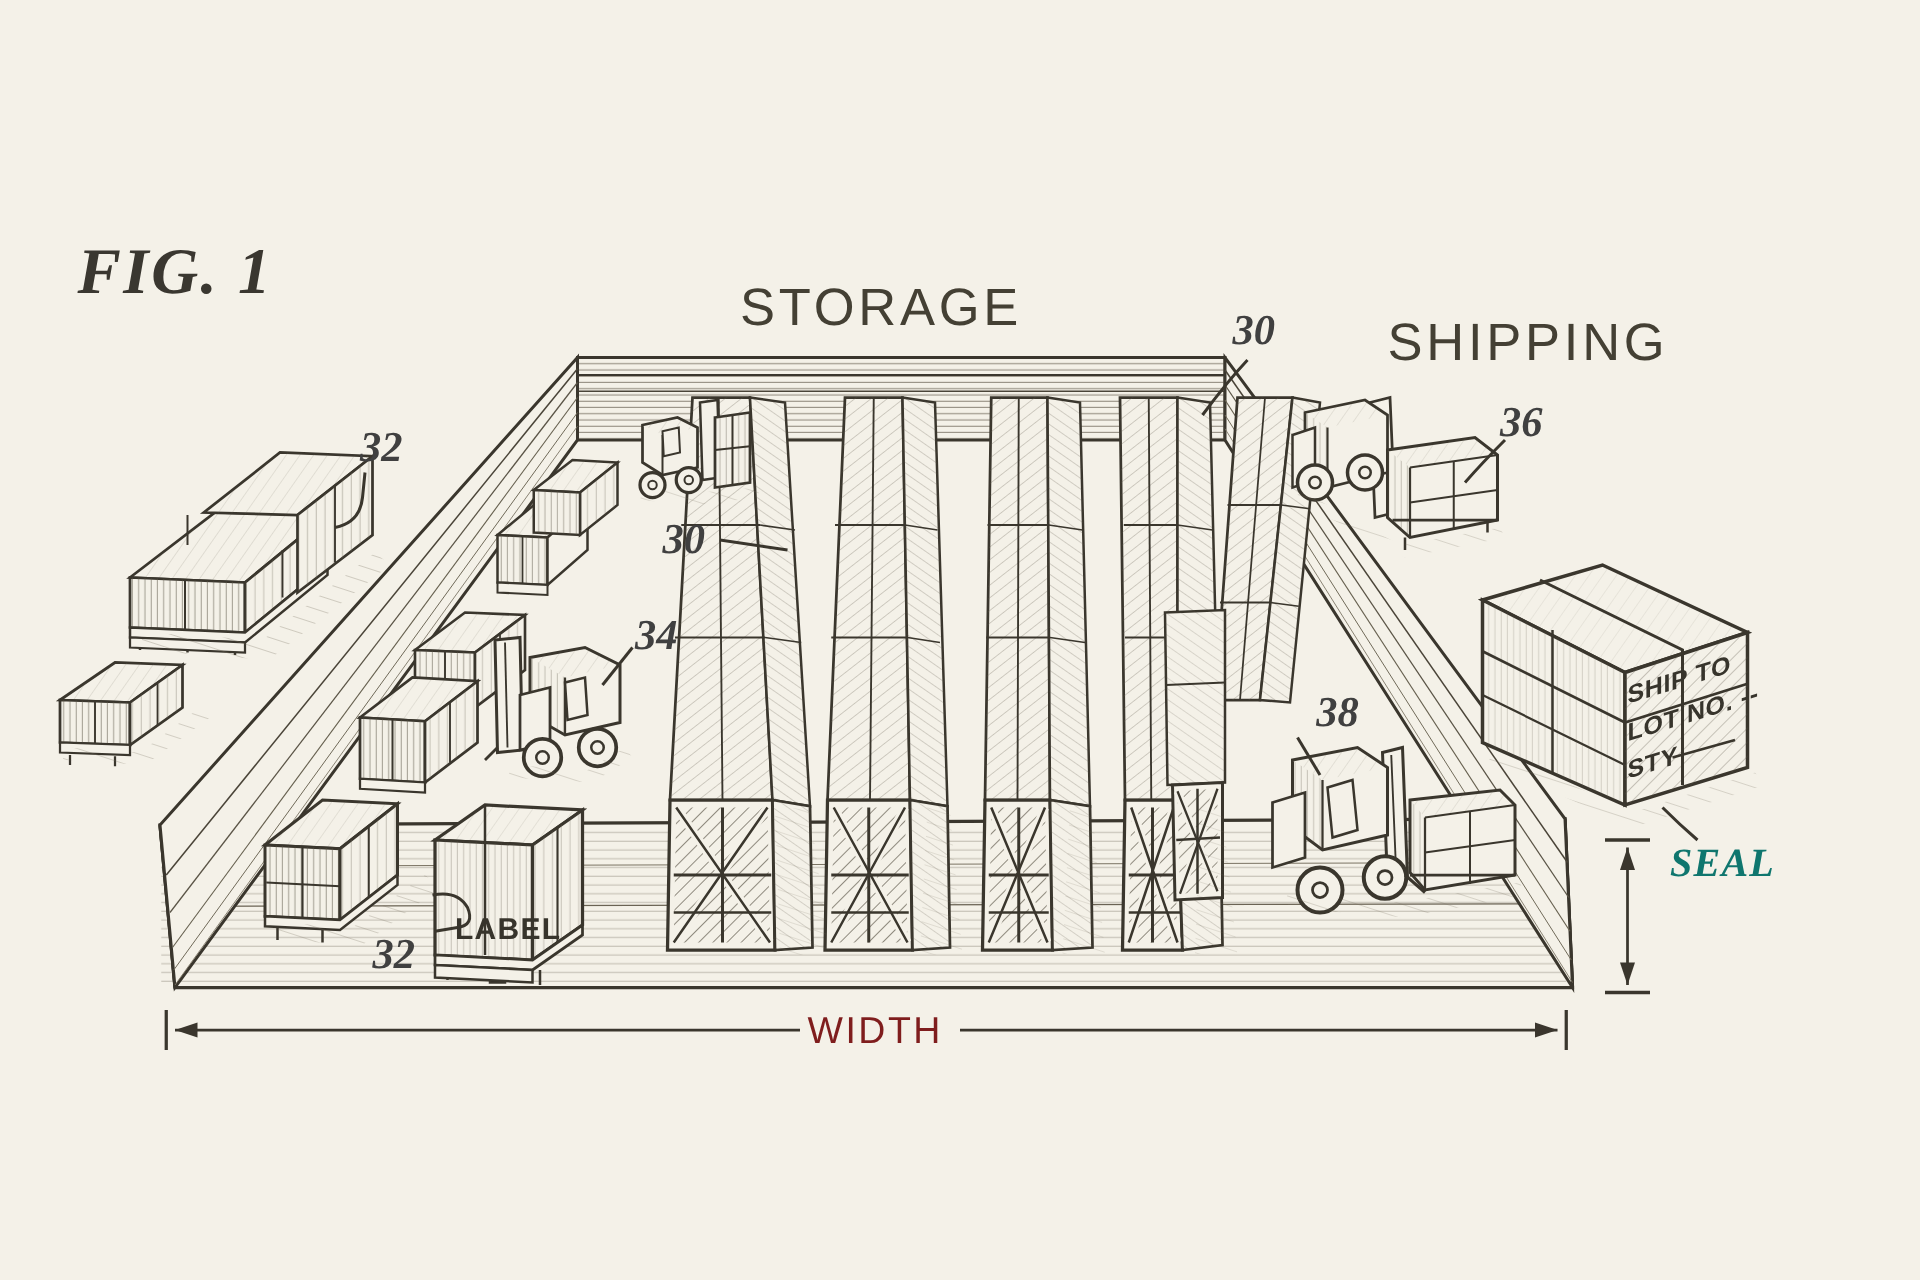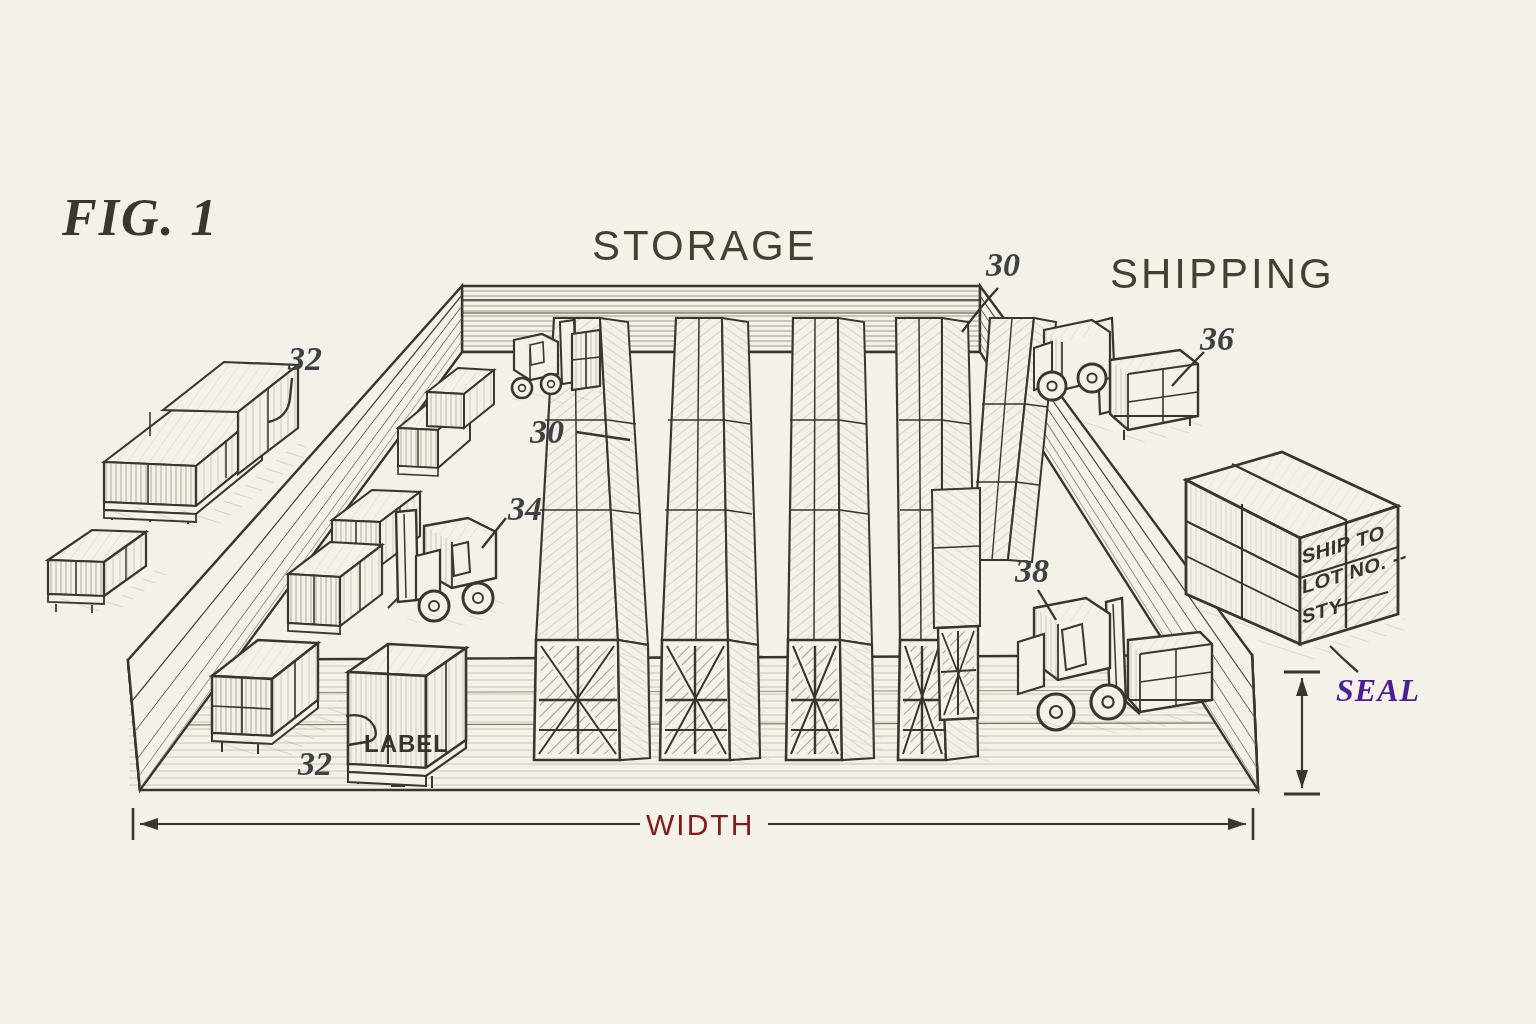--- a/index.html
+++ b/index.html
@@ -56,21 +56,21 @@
     font-size: 30px;
     letter-spacing: 2px;
     color: #7f1d1d;
   }
   .seal-label {
     font-family: "Liberation Serif", serif;
     font-style: italic;
     font-size: 32px;
     font-weight: 700;
     letter-spacing: 1px;
-    color: #4c1d95;
+    color: #0f766e;
   }
   .crate-text {
     font-family: "Liberation Sans", sans-serif;
     font-weight: 700;
     color: #37342c;
   }
 </style>
 </head>
 <body>
 
@@ -561,21 +561,21 @@
   <div class="lbl ref-num" style="left:298px; top:745px;">32</div>
 
   <div class="lbl ref-num" style="left:508px; top:490px;">34</div>
 
   <div class="lbl ref-num" style="left:530px; top:413px;">30</div>
 
   <div class="lbl ref-num" style="left:986px; top:246px;">30</div>
 
   <div class="lbl ref-num" style="left:1200px; top:320px;">36</div>
 
-  <div class="lbl ref-num" style="left:1015px; top:552px;">38</div>
+  <div class="lbl ref-num" style="left:1053px; top:552px;">38</div>
 
   <div class="lbl dim-label" style="left:646px; top:808px;">WIDTH</div>
 
   <div class="lbl seal-label" style="left:1336px; top:672px;">SEAL</div>
 
   <div class="lbl crate-text" style="left:364px; top:730px; font-size:24px; letter-spacing:1px;text-align:right;">LABEL</div>
 
   <div style="position:absolute; left:1302px; top:542px; width:110px; height:100px;
               transform: skewY(-17deg); transform-origin: left top;">
     <div class="crate-text" style="font-size:20px; letter-spacing:0.5px; line-height:30px;">SHIP TO</div>

